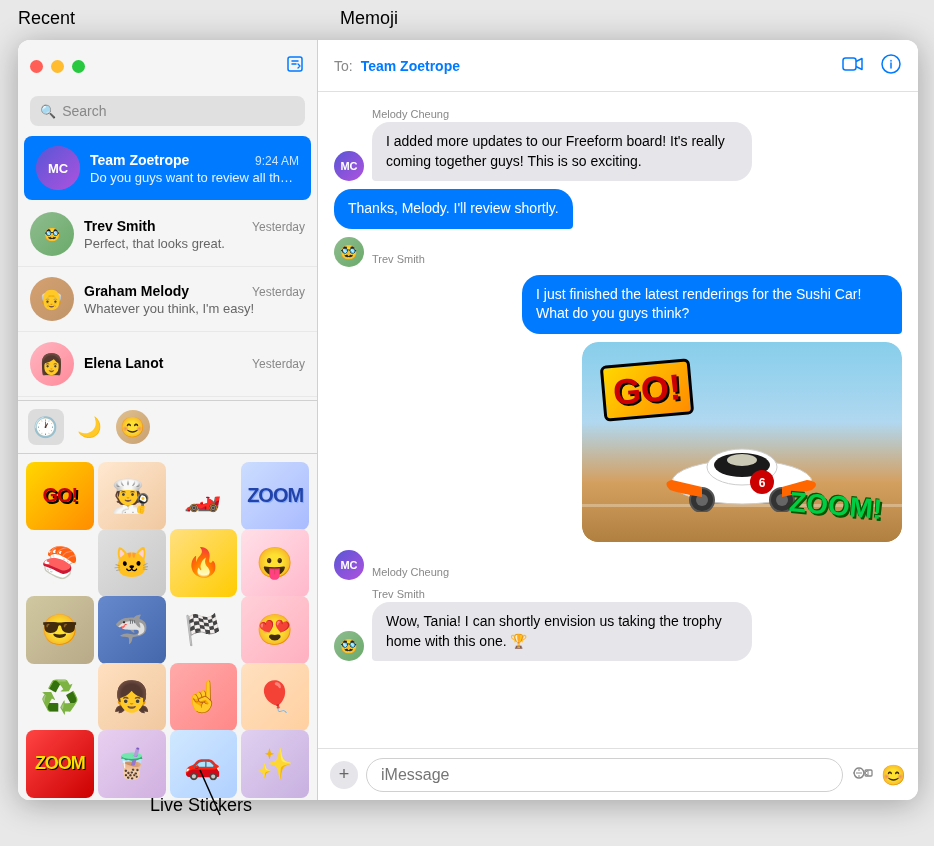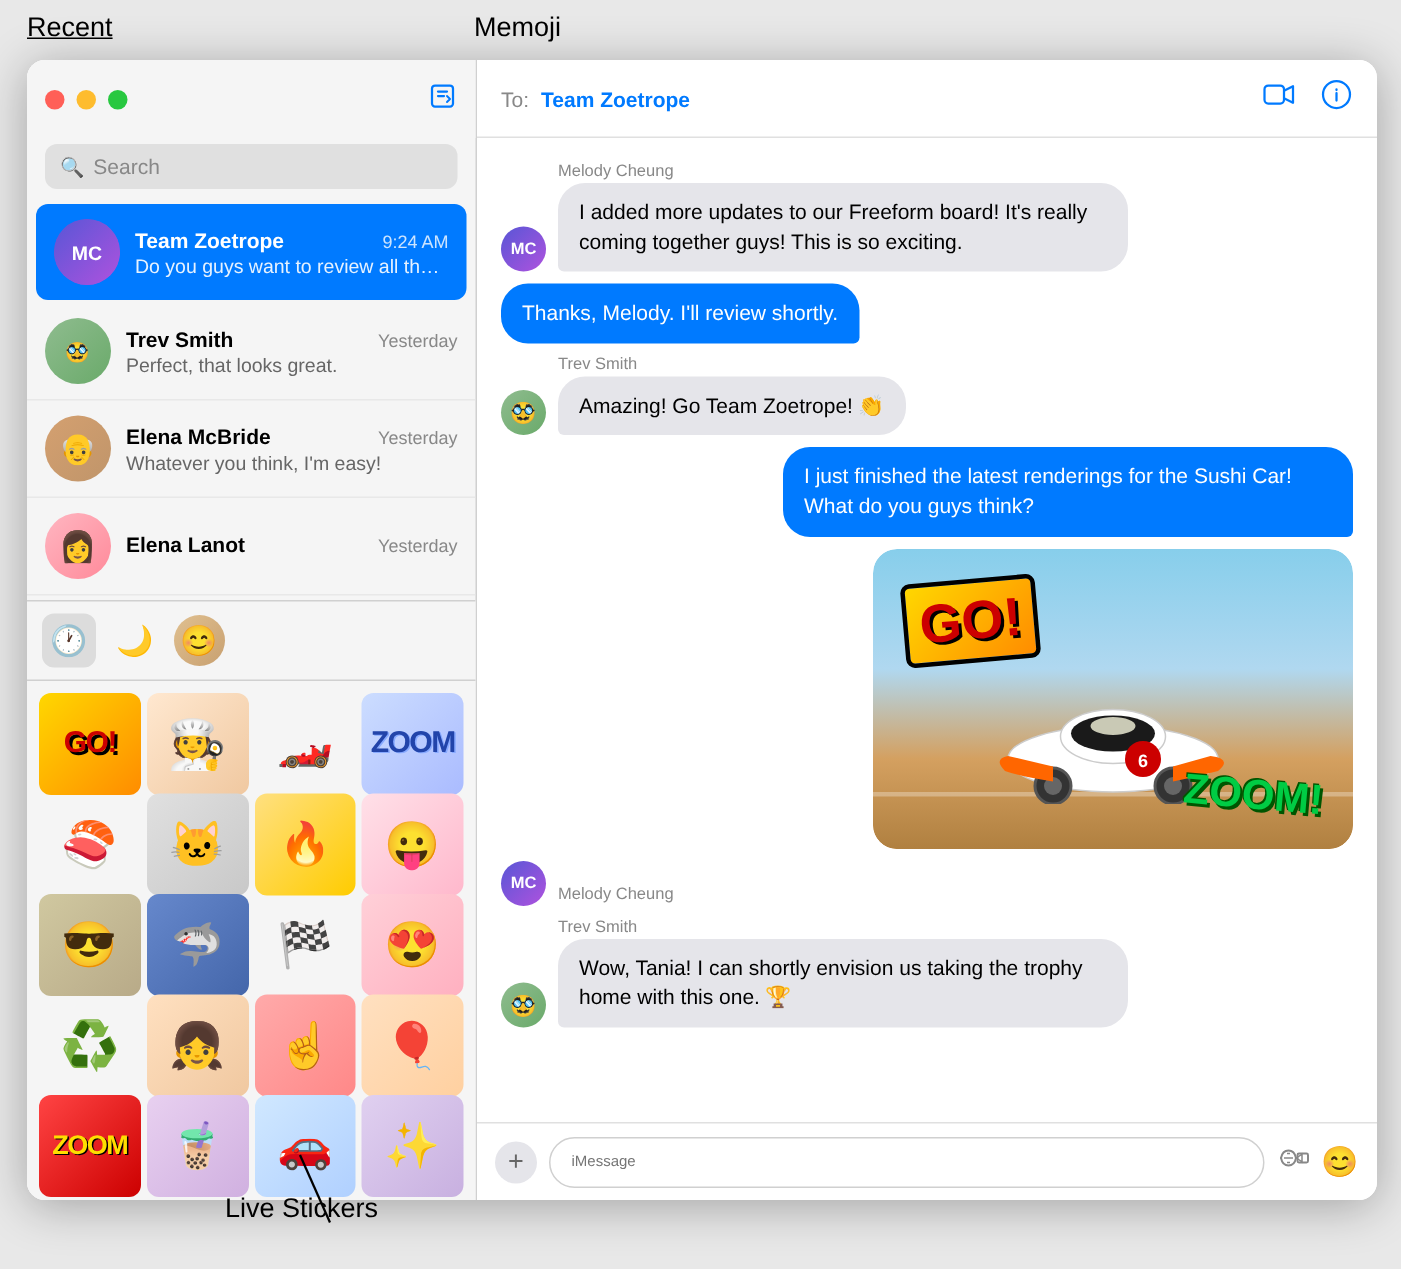--- a/index.html
+++ b/index.html
@@ -423,31 +423,31 @@
       font-size: 18px;
       color: #666;
     }
 
     .message-input {
       flex: 1;
       height: 34px;
       border: 1px solid #d0d0d0;
       border-radius: 18px;
       padding: 0 14px;
-      font-size: 10px;
+      font-size: 16px;
       color: #888;
       background: #fff;
       outline: none;
     }
   </style>
 </head>
 <body>
 
-<div class="annotation" style="top: 8px; left: 18px; text-decoration: underline;">Recent</div>
-<div class="annotation" style="top: 8px; left: 316px;">Memoji</div>
+<div class="annotation" style="top: 8px; left: 18px;">Recent</div>
+<div class="annotation" style="top: 8px; left: 340px;">Memoji</div>
 <div class="annotation" style="bottom: 30px; left: 150px;">Live Stickers</div>
 
 <svg style="position:absolute;left:0;top:0;width:934px;height:846px;pointer-events:none;z-index:50;" xmlns="http://www.w3.org/2000/svg">
   <line x1="220" y1="815" x2="200" y2="770" stroke="#000" stroke-width="1.5"></line>
 </svg>
 
 <div class="app-window">
 
   <div class="sidebar">
 
@@ -500,21 +500,21 @@
           <div class="conv-preview" style="color:#666;">Perfect, that looks great.</div>
         </div>
       </div>
 
       <div class="conversation-item">
         <div class="avatar graham" style="background:linear-gradient(135deg,#d4a070,#c0956a);font-size:20px;">
           👴
         </div>
         <div class="conv-info">
           <div class="conv-header">
-            <span class="conv-name">Elena McBride</span>
+            <span class="conv-name">Graham Melody</span>
             <span class="conv-time" style="color:#888;">Yesterday</span>
           </div>
           <div class="conv-preview" style="color:#666;">Whatever you think, I'm easy!</div>
         </div>
       </div>
 
       <div class="conversation-item">
         <div class="avatar elena" style="background:linear-gradient(135deg,#ffb6c1,#ff8a9a);font-size:20px;">
           👩
         </div>
@@ -605,21 +605,20 @@
         <div style="display:flex;justify-content:flex-end;">
           <div class="bubble outgoing">Thanks, Melody. I'll review shortly.</div>
         </div>
       </div>
 
       <div class="message-group">
         <div style="display:flex;align-items:flex-end;gap:8px;">
           <div class="message-avatar" style="background:linear-gradient(135deg,#8fbc8f,#6aaa6a);width:30px;height:30px;border-radius:50%;display:flex;align-items:center;justify-content:center;font-size:14px;">🥸</div>
           <div>
             <div class="sender-label">Trev Smith</div>
-            <div class="bubble incoming">Amazing! Go Team Zoetrope! 👏</div>
           </div>
         </div>
       </div>
 
       <div class="message-group">
         <div style="display:flex;justify-content:flex-end;">
           <div class="bubble outgoing">I just finished the latest renderings for the Sushi Car! What do you guys think?</div>
         </div>
       </div>
 

